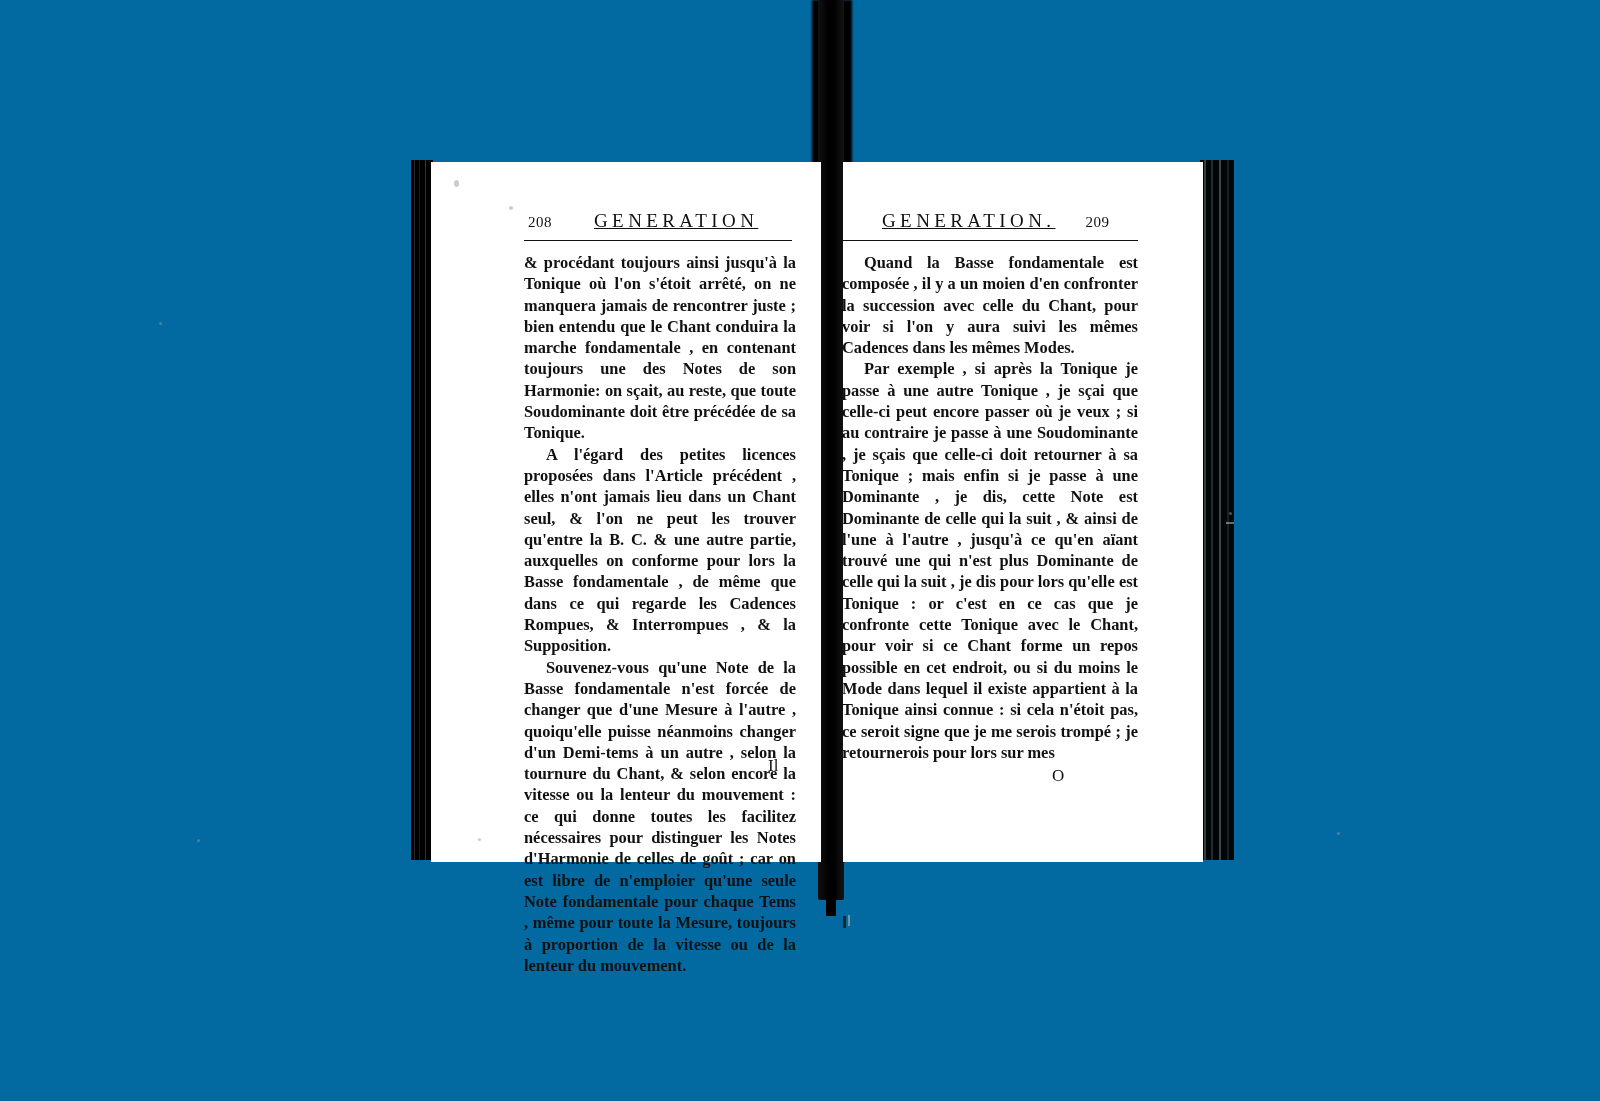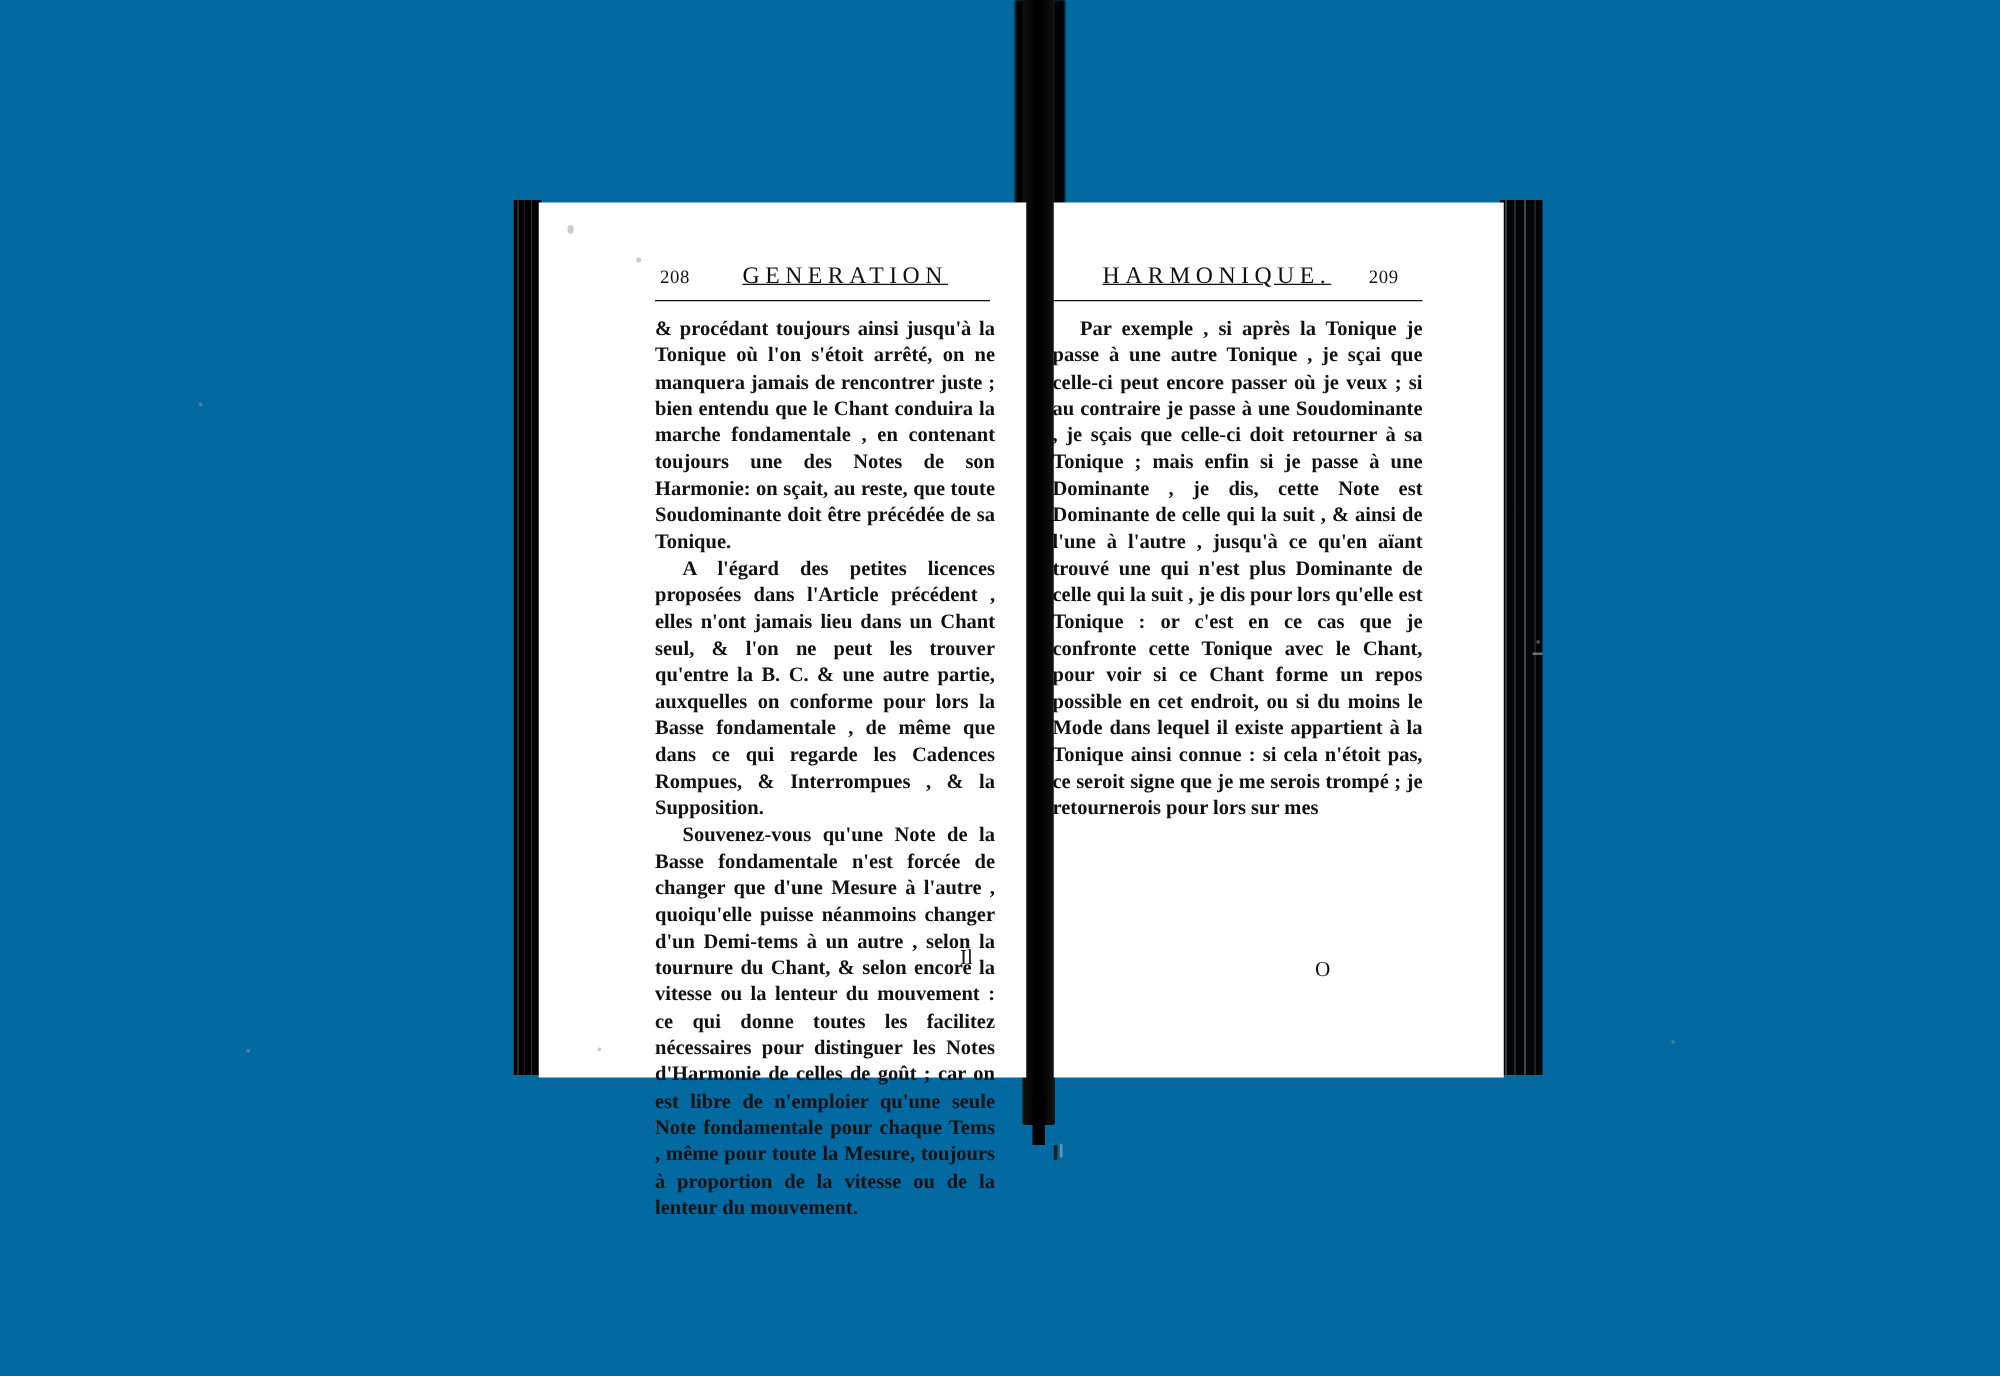--- a/index.html
+++ b/index.html
@@ -190,26 +190,27 @@
   <div class="hdr-rule" style="left:524px; top:240px; width:268px;"></div>
 
   <div class="col" style="left:524px; top:252px; width:272px;">
     <p>&amp; procédant toujours ainsi jusqu'à la Tonique où l'on s'étoit arrêté, on ne manquera jamais de rencontrer juste ; bien entendu que le Chant conduira la marche fondamentale , en contenant toujours une des Notes de son Harmonie: on sçait, au reste, que toute Soudominante doit être précédée de sa Tonique.</p>
     <p class="indent">A l'égard des petites licences proposées dans l'Article précédent , elles n'ont jamais lieu dans un Chant seul, &amp; l'on ne peut les trouver qu'entre la B. C. &amp; une autre partie, auxquelles on conforme pour lors la Basse fondamentale , de même que dans ce qui regarde les Cadences Rompues, &amp; Interrompues , &amp; la Supposition.</p>
     <p class="indent">Souvenez-vous qu'une Note de la Basse fondamentale n'est forcée de changer que d'une Mesure à l'autre , quoiqu'elle puisse néanmoins changer d'un Demi-tems à un autre , selon la tournure du Chant, &amp; selon encore la vitesse ou la lenteur du mouvement : ce qui donne toutes les facilitez nécessaires pour distinguer les Notes d'Harmonie de celles de goût ; car on est libre de n'emploier qu'une seule Note fondamentale pour chaque Tems , même pour toute la Mesure, toujours à proportion de la vitesse ou de la lenteur du mouvement.</p>
   </div>
   <div class="catchword" style="left:768px; top:756px;text-align:center;">Il</div>
 
   <div class="hdr" style="left:882px; top:210px; width:250px;">
-    <span class="running-title">HARMONIQUE.</span>
+    <span class="running-title">GENERATION.</span>
     <span class="folio" style="margin-left:30px;">209</span>
   </div>
   <div class="hdr-rule" style="left:842px; top:240px; width:296px;"></div>
 
   <div class="col" style="left:842px; top:252px; width:296px;">
+    <p class="indent">Quand la Basse fondamentale est composée , il y a un moien d'en confronter la succession avec celle du Chant, pour voir si l'on y aura suivi les mêmes Cadences dans les mêmes Modes.</p>
     <p class="indent">Par exemple , si après la Tonique je passe à une autre Tonique , je sçai que celle-ci peut encore passer où je veux ; si au contraire je passe à une Soudominante , je sçais que celle-ci doit retourner à sa Tonique ; mais enfin si je passe à une Dominante , je dis, cette Note est Dominante de celle qui la suit , &amp; ainsi de l'une à l'autre , jusqu'à ce qu'en aïant trouvé une qui n'est plus Dominante de celle qui la suit , je dis pour lors qu'elle est Tonique : or c'est en ce cas que je confronte cette Tonique avec le Chant, pour voir si ce Chant forme un repos possible en cet endroit, ou si du moins le Mode dans lequel il existe appartient à la Tonique ainsi connue : si cela n'étoit pas, ce seroit signe que je me serois trompé ; je retournerois pour lors sur mes</p>
   </div>
   <div class="catchword" style="left:1052px; top:766px;">O</div>
 
   <div class="speck" style="left:454px; top:180px; width:5px; height:7px;"></div>
   <div class="speck" style="left:509px; top:206px; width:4px; height:4px;"></div>
   <div class="speck" style="left:159px; top:322px; width:3px; height:3px;"></div>
   <div class="speck" style="left:197px; top:839px; width:3px; height:3px;"></div>
   <div class="speck" style="left:478px; top:838px; width:3px; height:3px;"></div>
   <div class="speck" style="left:1337px; top:832px; width:3px; height:3px;"></div>

